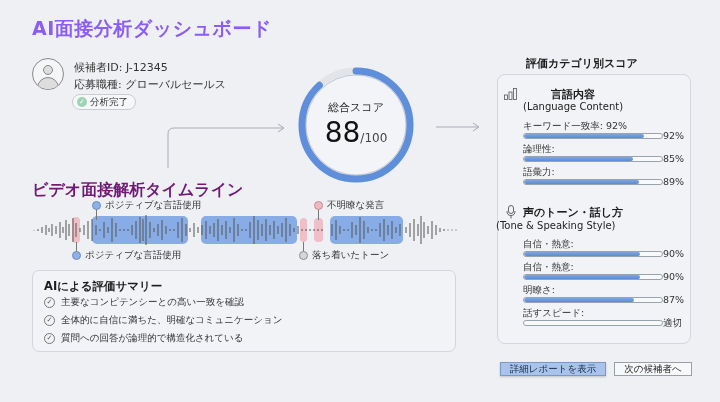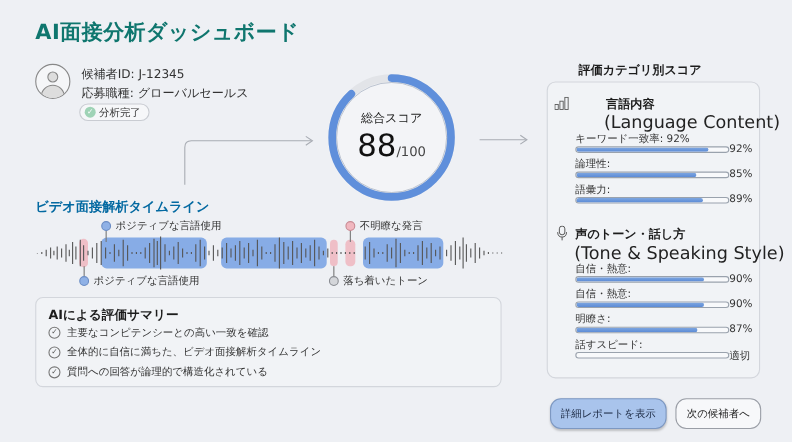--- a/index.html
+++ b/index.html
@@ -4,63 +4,63 @@
 <style>
   * { box-sizing: border-box; margin: 0; padding: 0; }
   html, body { width: 720px; height: 402px; overflow: hidden; }
   body {
     background: #eef0f4;
     font-family: "DejaVu Sans", "Liberation Sans", sans-serif;
     color: #222;
     position: relative;
   }
   .abs { position: absolute; }
-  .title { left: 32px; top: 16px; font-size: 19px; font-weight: bold; color: #0f766e; letter-spacing: 0.5px; }
+  .title { left: 32px; top: 16px; font-size: 19px; font-weight: bold; color: #8b5cf6; letter-spacing: 0.5px; }
 
   .avatar { left: 32px; top: 58px; width: 32px; height: 32px; border-radius: 50%; border: 1.5px solid #888; background: #f5f6f8; overflow: hidden; }
   .avatar .head { position: absolute; left: 10px; top: 6px; width: 10px; height: 10px; border-radius: 50%; border: 1.5px solid #888; background: #ddd; }
   .avatar .body { position: absolute; left: 4px; top: 18px; width: 22px; height: 16px; border-radius: 11px 11px 0 0; border: 1.5px solid #888; background: #ddd; }
 
   .cand-line { left: 74px; font-size: 11px; color: #333; }
   .badge { left: 72px; top: 94px; height: 16px; padding: 0 7px 0 4px; border: 1px solid #c9ccd2; border-radius: 8px; background: #f6f7f9; font-size: 9.5px; display: flex; align-items: center; gap: 3px; color: #333; }
   .badge .chk { width: 10px; height: 10px; border-radius: 50%; background: #9fd3b6; color: #fff; font-size: 7px; line-height: 10px; text-align: center; }
 
   .score-ring { left: 297px; top: 66px; width: 118px; height: 118px; }
   .score-label { left: 297px; top: 100px; width: 118px; text-align: center; font-size: 11px; color: #222; }
   .score-value { left: 297px; top: 116px; width: 118px; text-align: center; }
   .score-value .big { font-size: 28px; font-weight: 500; color: #111; }
   .score-value .small { font-size: 12px; color: #444; }
 
-  .section-h { font-size: 12px; font-weight: bold; color: #0369a1; }
+  .section-h { font-size: 16px; font-weight: bold; color: #701a75; }
 
   .timeline-label { font-size: 9.5px; color: #333; display: flex; align-items: center; gap: 4px; white-space: nowrap; justify-content: space-between; }
   .dot { width: 9px; height: 9px; border-radius: 50%; border: 1px solid #6a8cc4; }
   .dot.blue { background: #8fb1e6; }
   .dot.pink { background: #f1b7bf; border-color: #c98a93; }
   .dot.grey { background: #d4d6da; border-color: #8a8d93; }
   .stem { width: 1px; background: #777; }
 
   .seg-blue { background: rgba(100,150,225,0.75); border-radius: 5px; }
   .seg-pink { background: rgba(240,170,180,0.7); border-radius: 4px; }
 
   .summary-box { left: 32px; top: 270px; width: 424px; height: 82px; border: 1px solid #d3d6dc; border-radius: 7px; background: #f1f3f6; }
   .summary-title { left: 44px; top: 279px; font-size: 11.5px; font-weight: bold; color: #1c1c1c; }
   .summary-item { left: 44px; font-size: 9.5px; color: #333; display: flex; align-items: center; gap: 6px; }
   .circ-chk { width: 11px; height: 11px; border-radius: 50%; border: 1px solid #777; font-size: 7px; line-height: 9px; text-align: center; color: #555; }
 
   .cat-title { left: 498px; top: 56px; font-size: 11px; font-weight: bold; color: #1c1c1c; margin-left: 28px; }
   .cat-box { left: 497px; top: 74px; width: 194px; height: 270px; border: 1px solid #d3d6dc; border-radius: 8px; background: #f1f3f6; }
   .cat-head { font-size: 11px; color: #1c1c1c; font-weight: bold; }
-  .cat-sub { font-size: 16px; color: #222; margin-left: 26px; }
+  .cat-sub { font-size: 10px; color: #222; }
   .metric-label { font-size: 9.5px; color: #333; }
   .bar { height: 6px; width: 140px; border: 1px solid #9aa2ad; border-radius: 3px; background: #f8f9fb; overflow: hidden; }
   .bar .fill { height: 100%; background: linear-gradient(#7ea6e0, #5c8bd6); border-radius: 3px; }
   .metric-val { font-size: 9.5px; color: #333; }
 
-  .btn { height: 28px; border-radius: 10px; font-size: 9.5px; display: flex; align-items: center; justify-content: center; cursor: pointer; }
+  .btn { height: 14px; border-radius: 0; font-size: 9.5px; display: flex; align-items: center; justify-content: center; cursor: pointer; }
   .btn-primary { left: 500px; top: 362px; width: 106px; background: #a9c4ec; border: 1px solid #7d98c2; color: #1c2a44; box-shadow: 0 1px 2px rgba(0,0,0,0.2); }
   .btn-secondary { left: 614px; top: 362px; width: 78px; background: #f7f8fa; border: 1px solid #9a9ea6; color: #222; }
 </style>
 </head>
 <body>
 
 <div class="abs title">AI面接分析ダッシュボード</div>
 
 <div class="abs avatar">
   <div class="head"></div>
@@ -234,21 +234,21 @@
 </div>
 
 <div class="abs summary-box"></div>
 <div class="abs summary-title">AIによる評価サマリー</div>
 <div class="abs summary-item" style="top:296px;">
   <span class="circ-chk">✓</span>
   <span>主要なコンピテンシーとの高い一致を確認</span>
 </div>
 <div class="abs summary-item" style="top:314px;">
   <span class="circ-chk">✓</span>
-  <span>全体的に自信に満ちた、ビデオ面接解析タイムライン</span>
+  <span>全体的に自信に満ちた、明確なコミュニケーション</span>
 </div>
 <div class="abs summary-item" style="top:332px;">
   <span class="circ-chk">✓</span>
   <span>質問への回答が論理的で構造化されている</span>
 </div>
 
 <div class="abs cat-title">評価カテゴリ別スコア</div>
 <div class="abs cat-box"></div>
 
 <svg class="abs" style="left:504px;top:88px;" width="14" height="12">

